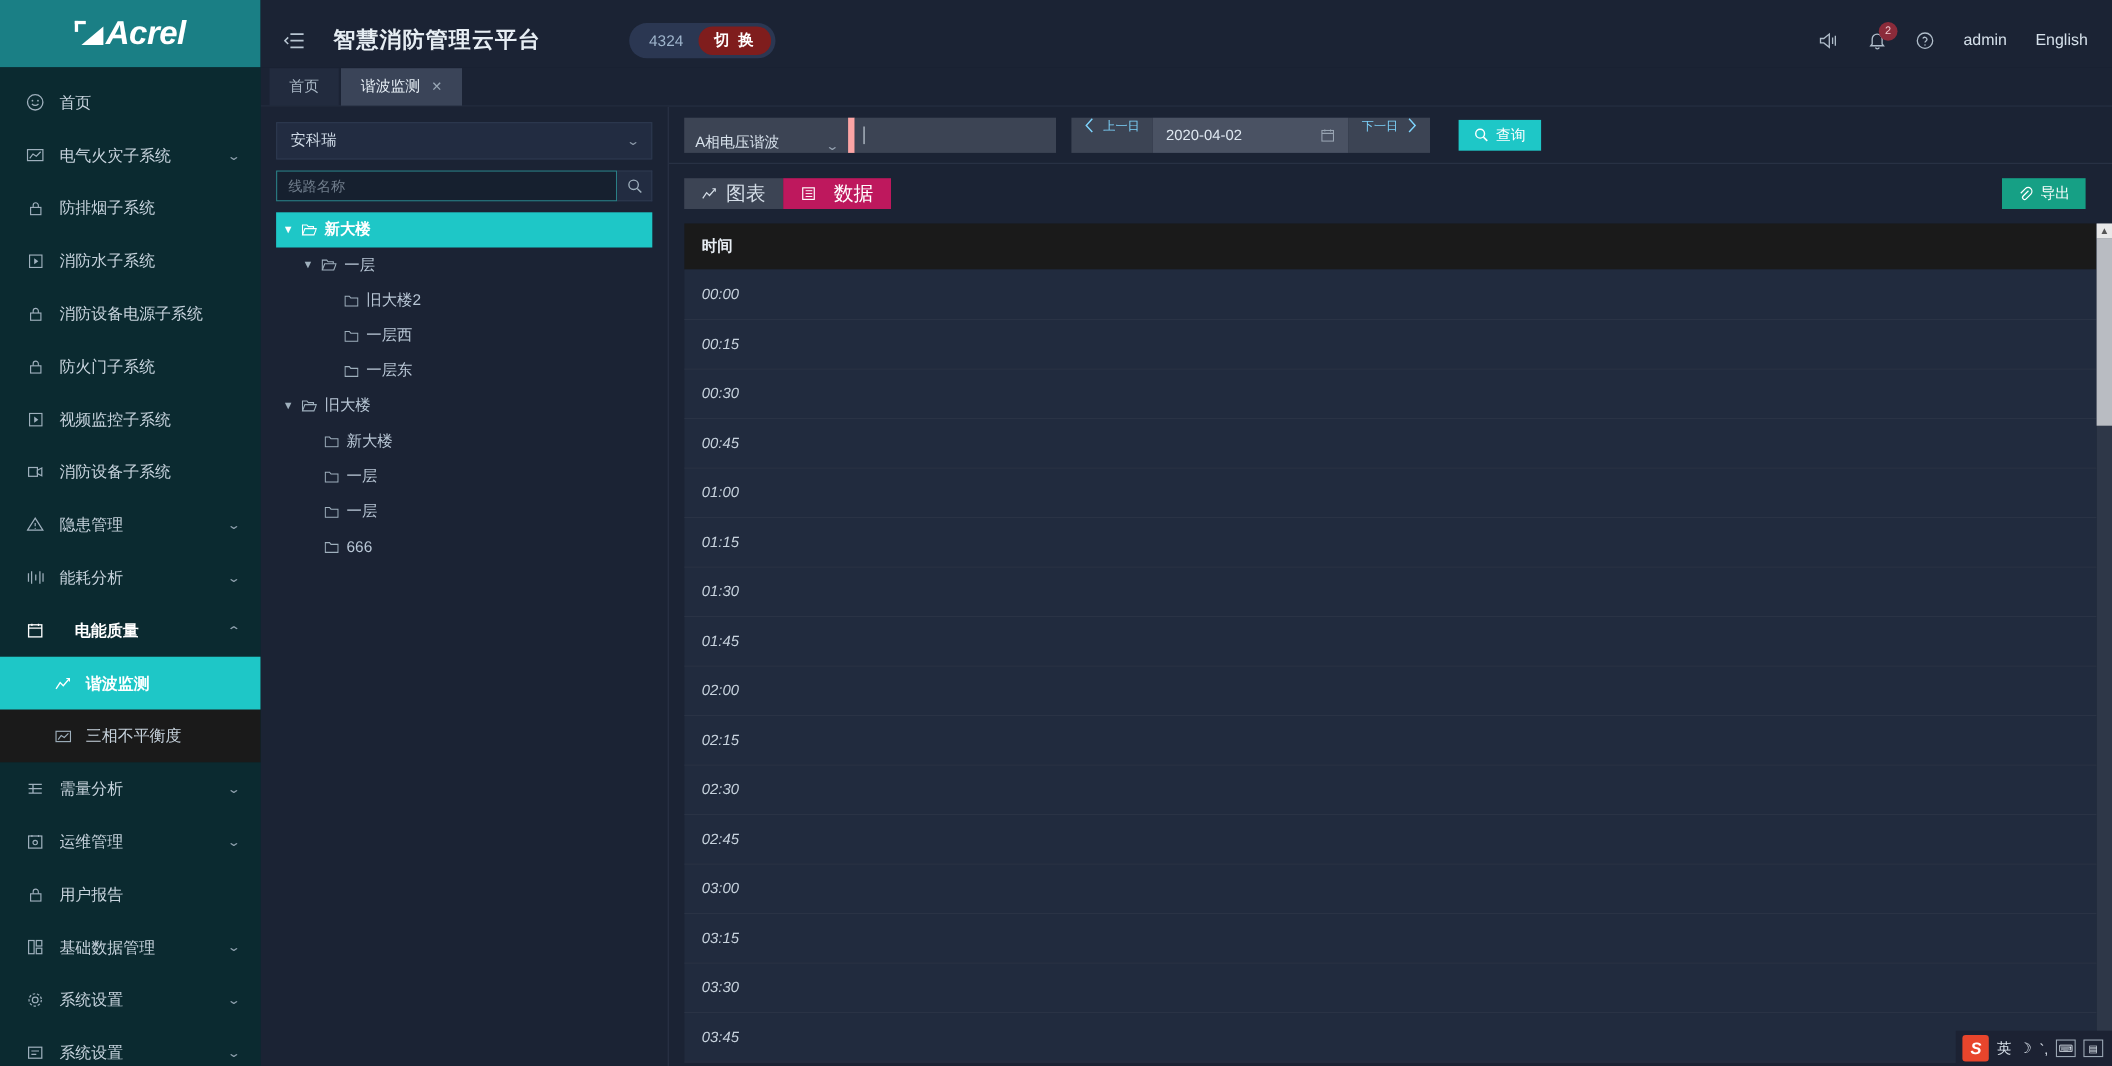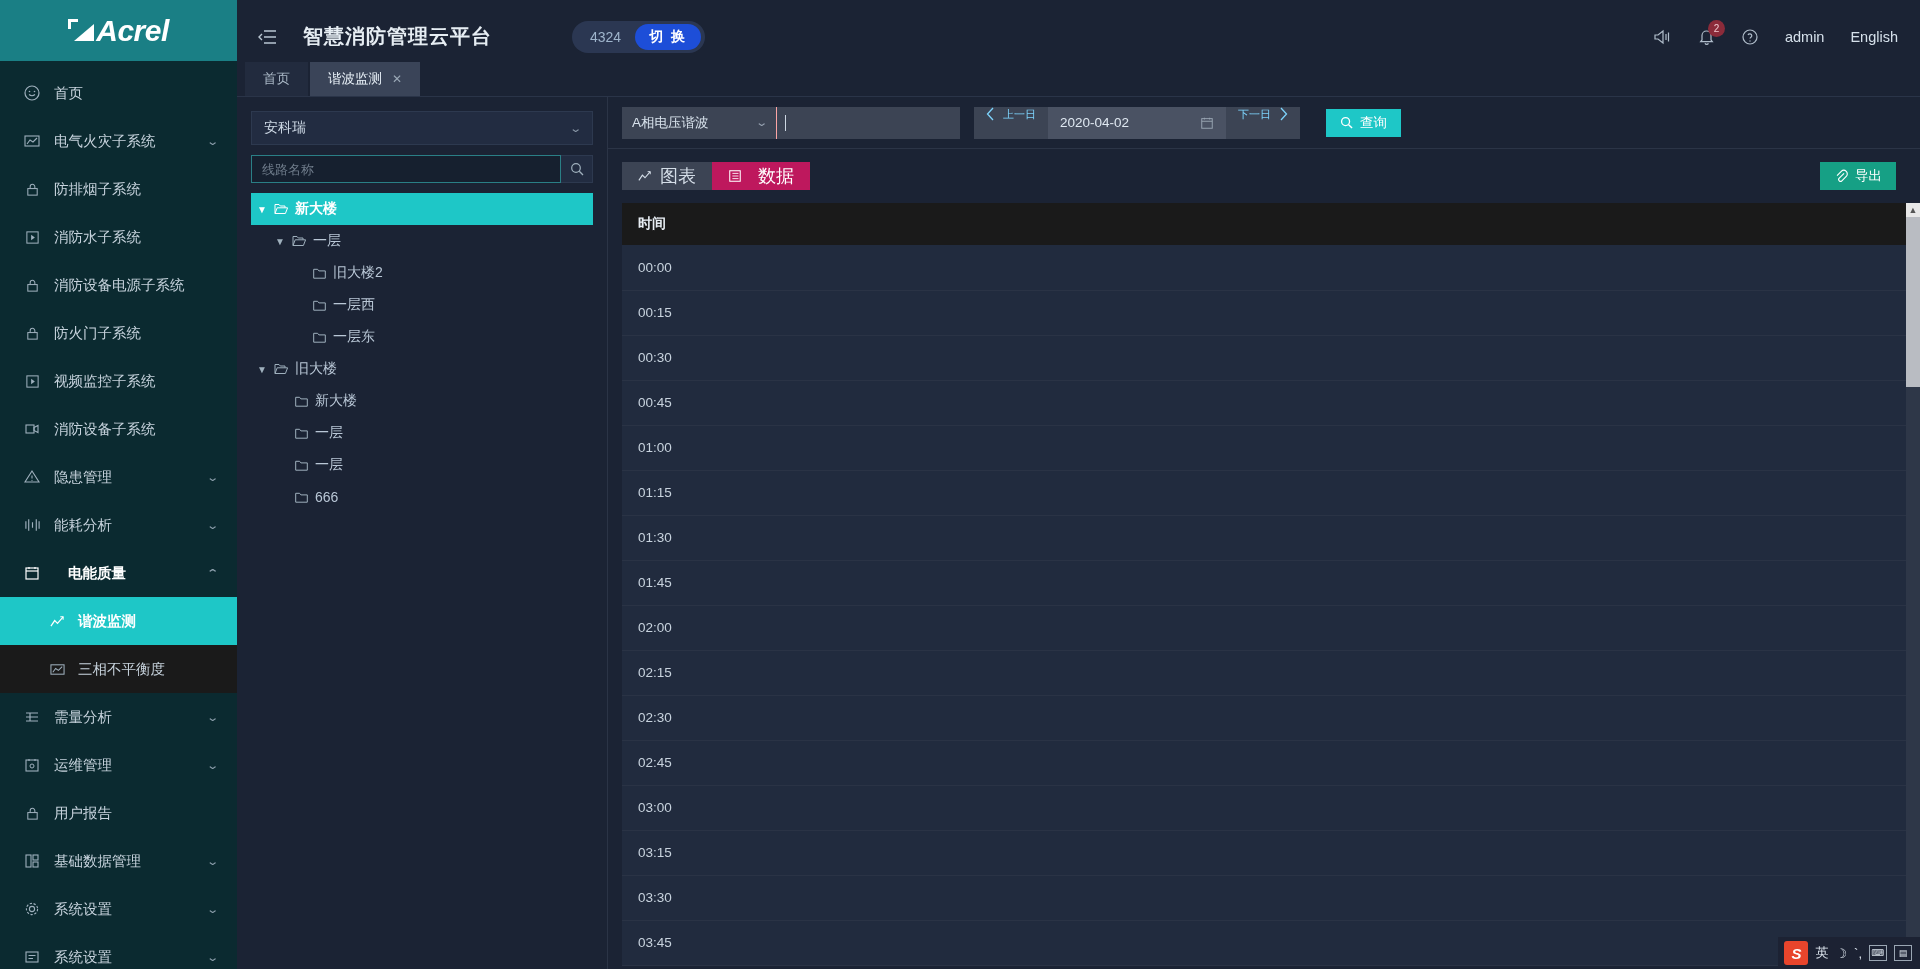--- a/index.html
+++ b/index.html
@@ -76,21 +76,21 @@
   .app-title {
     font-size: 20px; font-weight: bold; color: #e6edf3;
     margin-left: 22px; letter-spacing: 1px;
   }
   .switch-pill {
     margin-left: 80px; height: 32px; background: #2b3752; border-radius: 16px;
     display: flex; align-items: center; padding: 0 4px 0 0; cursor: pointer;
   }
   .switch-num { color: #9fb5cc; font-size: 14px; padding: 0 14px 0 18px; }
   .switch-btn {
-    background: #1d4ed8; color: #fff; font-size: 14px; font-weight: bold;
+    background: #7f1d1d; color: #fff; font-size: 14px; font-weight: bold;
     border-radius: 14px; padding: 4px 14px; letter-spacing: 2px;
   }
   .topbar-right {
     margin-left: auto; display: flex; align-items: center; gap: 26px; padding-right: 22px;
   }
   .tb-icon { color: #b0bdca; display: flex; align-items: center; position: relative; cursor: pointer; }
   .badge {
     position: absolute; top: -8px; right: -10px;
     background: #8b2b3a; color: #f0c9cf; font-size: 10px;
     border-radius: 9px; min-width: 17px; height: 17px;
@@ -149,22 +149,22 @@
 
   
   .content { flex: 1; min-width: 0; display: flex; flex-direction: column; padding: 0 0 0 0; }
   .filter-row {
     height: 52px; display: flex; align-items: center; padding: 0 14px;
     border-bottom: 1px solid #2b3446;
   }
   .sel-group { display: flex; height: 32px; }
   .sel-box {
     width: 155px; background: #3c4454; color: #d8e2ec; font-size: 13.5px;
-    display: flex; align-items: center; padding: 0 10px; cursor: pointer;
-    border-right: 1px solid #fca5a5;
+    display: flex; align-items: flex-end; padding: 0 10px; cursor: pointer;
+    border-right: 6px solid #fca5a5;
   }
   .sel-box .chev { margin-left: auto; color: #97a3b2; font-size: 11px; transform: scaleX(1.4); }
   .sel-value {
     width: 183px; background: #3c4454; display: flex; align-items: center;
     padding: 0 8px; color: #d8e2ec; font-size: 13.5px;
   }
   .caret-bar { width: 1px; height: 16px; background: #cdd7e2; }
   .date-group { display: flex; height: 32px; margin-left: 14px; }
   .date-nav {
     background: #3c4454; color: #7dd3fc; font-size: 11px;
@@ -199,21 +199,21 @@
     margin: 0 0 0 14px; overflow: hidden;
   }
   .table-area { flex: 1; min-width: 0; overflow: hidden; }
   table.data { width: 100%; border-collapse: collapse; }
   table.data th {
     background: #1a1a1a; color: #e8eef4; font-size: 14px; font-weight: bold;
     text-align: left; padding: 11px 0 11px 16px; height: 42px;
   }
   table.data td {
     color: #c8d3de; font-size: 13.5px; padding: 0 0 0 16px; height: 45px;
-    border-bottom: 1px solid #2a3345; background: #212b3e;
+    border-bottom: 1px solid #2a3345; background: #212b3e; font-style: italic;
   }
   .vscroll {
     width: 14px; flex: 0 0 14px; background: #2e3748; position: relative;
   }
   .vscroll .arrow-up, .vscroll .arrow-down {
     height: 14px; display:flex; align-items:center; justify-content:center;
     color: #8c99a8; font-size: 9px; background: #e8e8e8; color:#555; cursor:pointer;
   }
   .vscroll .thumb {
     position: absolute; top: 14px; left: 0; width: 14px; height: 170px;

